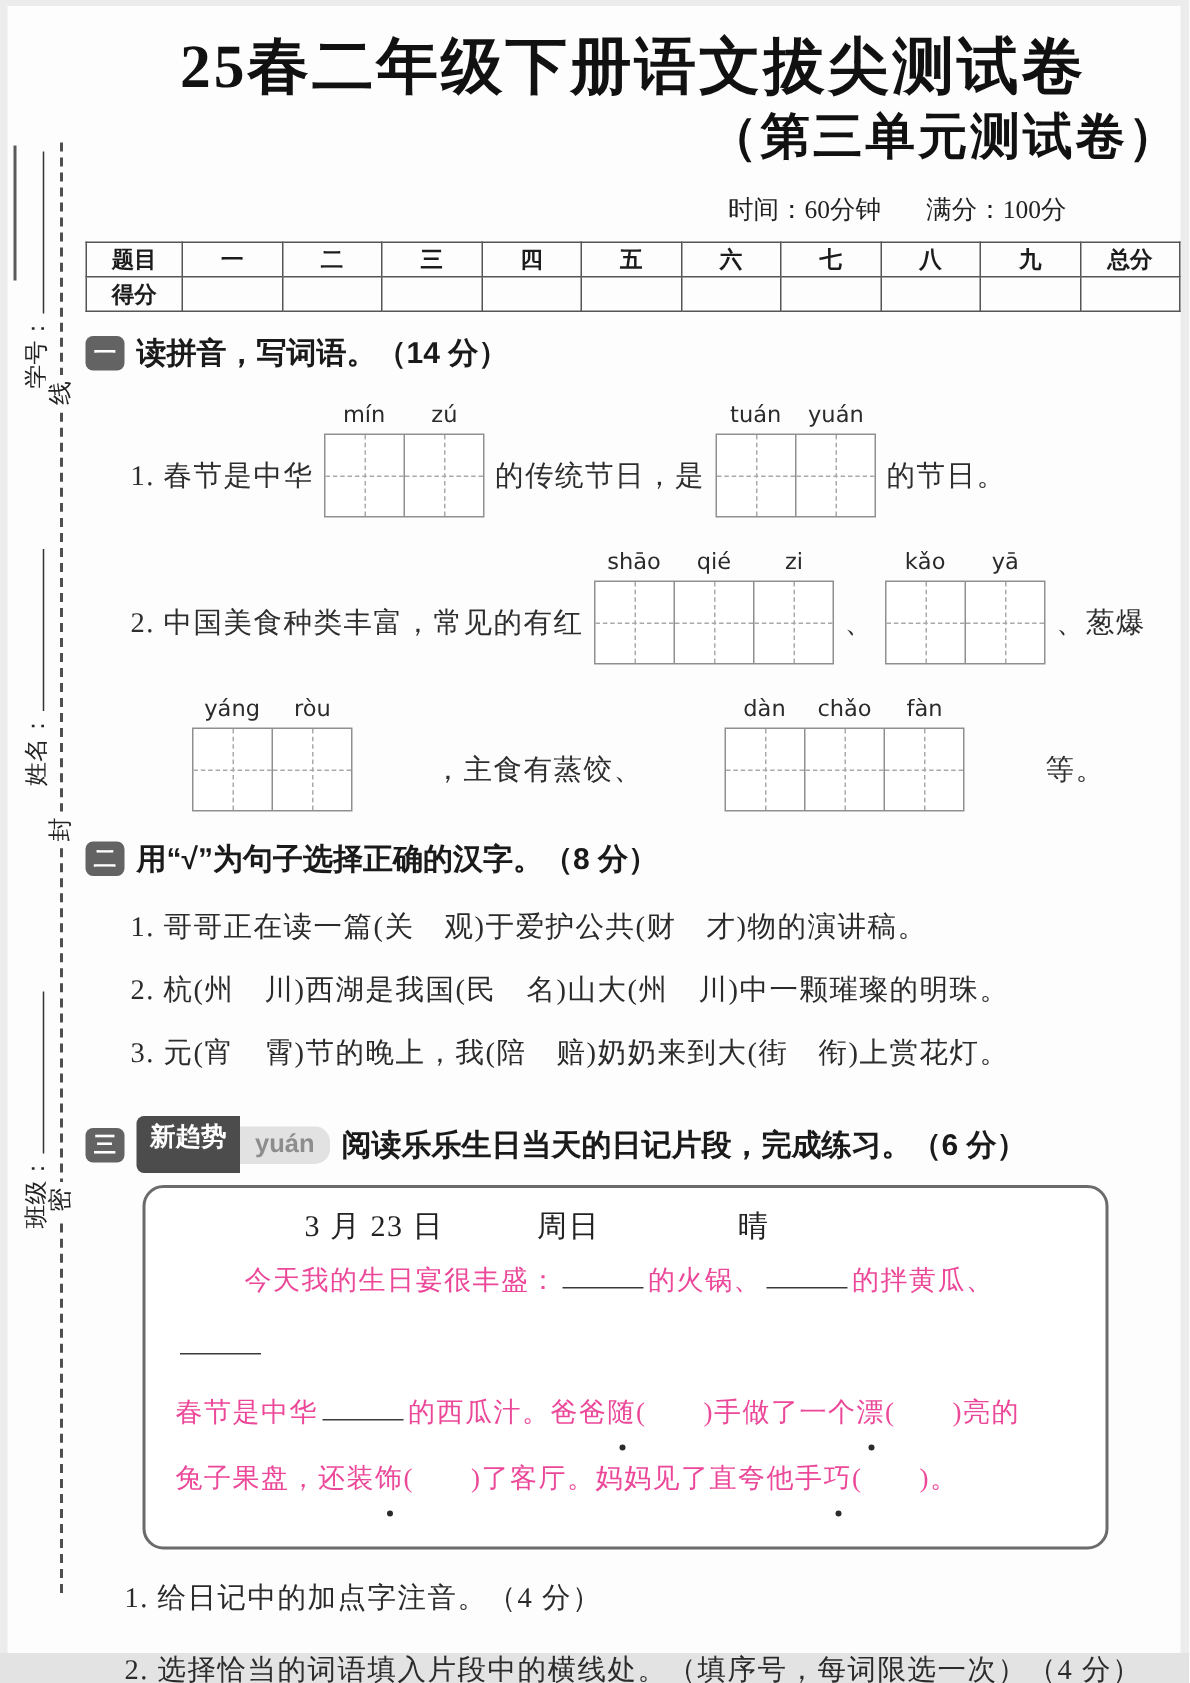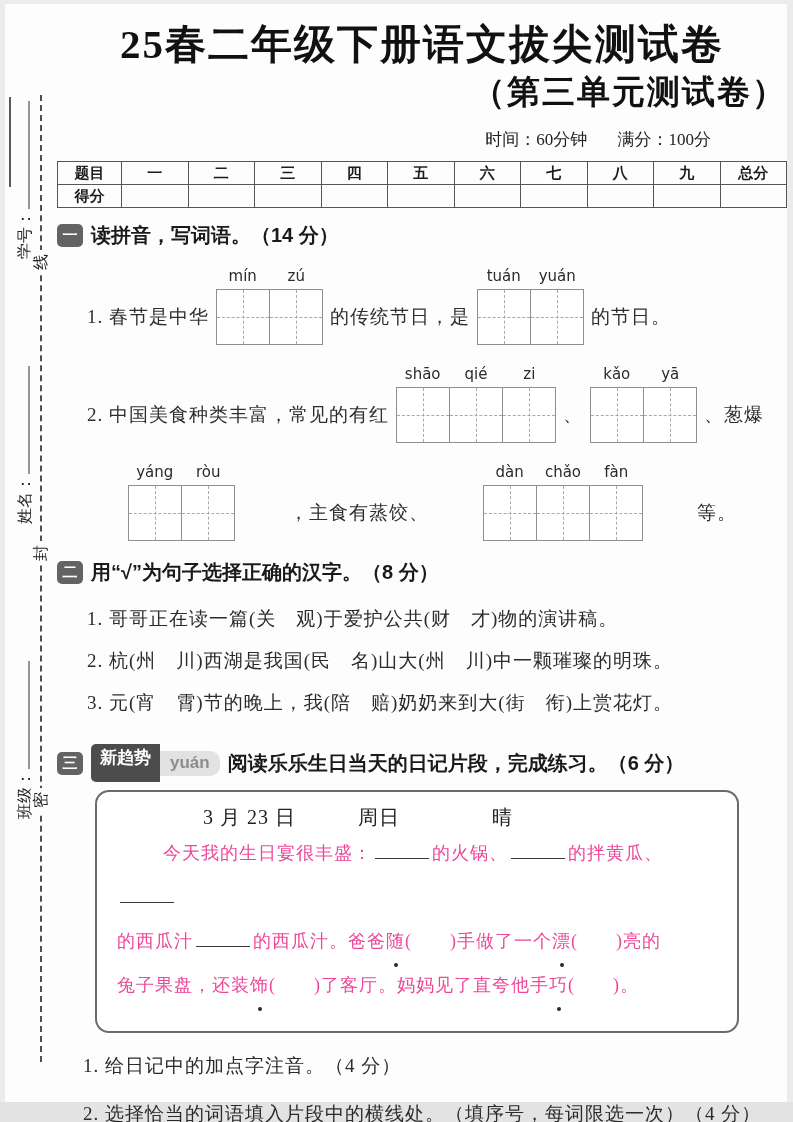--- a/index.html
+++ b/index.html
@@ -241,21 +241,21 @@
     </div>
 
     <div class="diary">
       <div class="diary-head">
         <span class="d-date">3 月 23 日</span>
         <span class="d-week">周日</span>
         <span class="d-weather">晴</span>
       </div>
       <div id="diary-lines">
           <div class="diary-line indent"><span>今天我的生日宴很丰盛：</span><span class="blank"></span><span>的火锅、</span><span class="blank"></span><span>的拌黄瓜、</span><span class="blank"></span></div>
-          <div class="diary-line"><span>的西瓜汁</span><span class="blank"></span><span>的西瓜汁。爸爸</span><span class="dotted">随</span><span>(　　)手做了一个</span><span class="dotted">漂</span><span>(　　)亮的</span></div>
+          <div class="diary-line"><span>春节是中华</span><span class="blank"></span><span>的西瓜汁。爸爸</span><span class="dotted">随</span><span>(　　)手做了一个</span><span class="dotted">漂</span><span>(　　)亮的</span></div>
           <div class="diary-line"><span>兔子果盘，还装</span><span class="dotted">饰</span><span>(　　)了客厅。妈妈见了直夸他手</span><span class="dotted">巧</span><span>(　　)。</span></div>
         </div>
     </div>
 
     <div id="s3-questions">
         <div class="question">1. 给日记中的加点字注音。（4 分）</div>
         <div class="question">2. 选择恰当的词语填入片段中的横线处。（填序号，每词限选一次）（4 分）</div>
       </div>
 
   </div>

